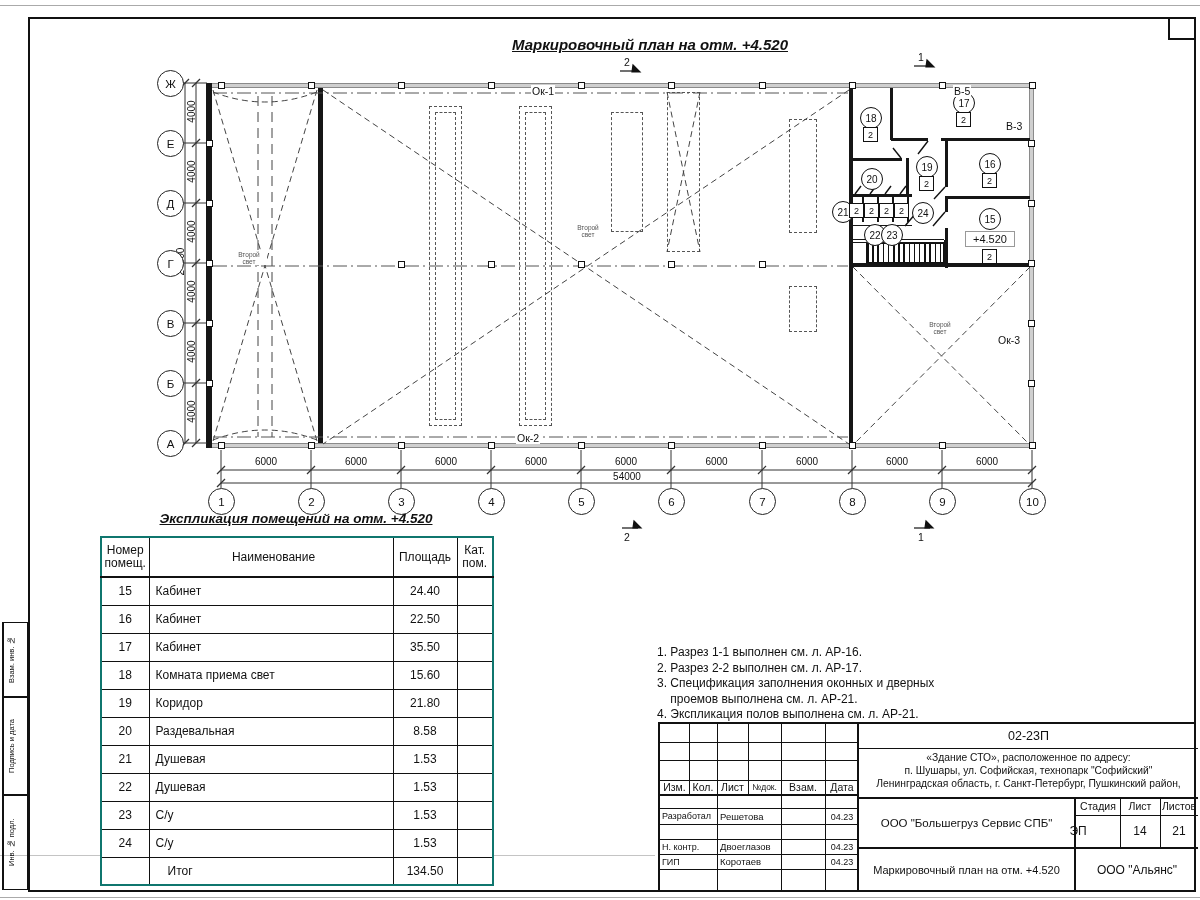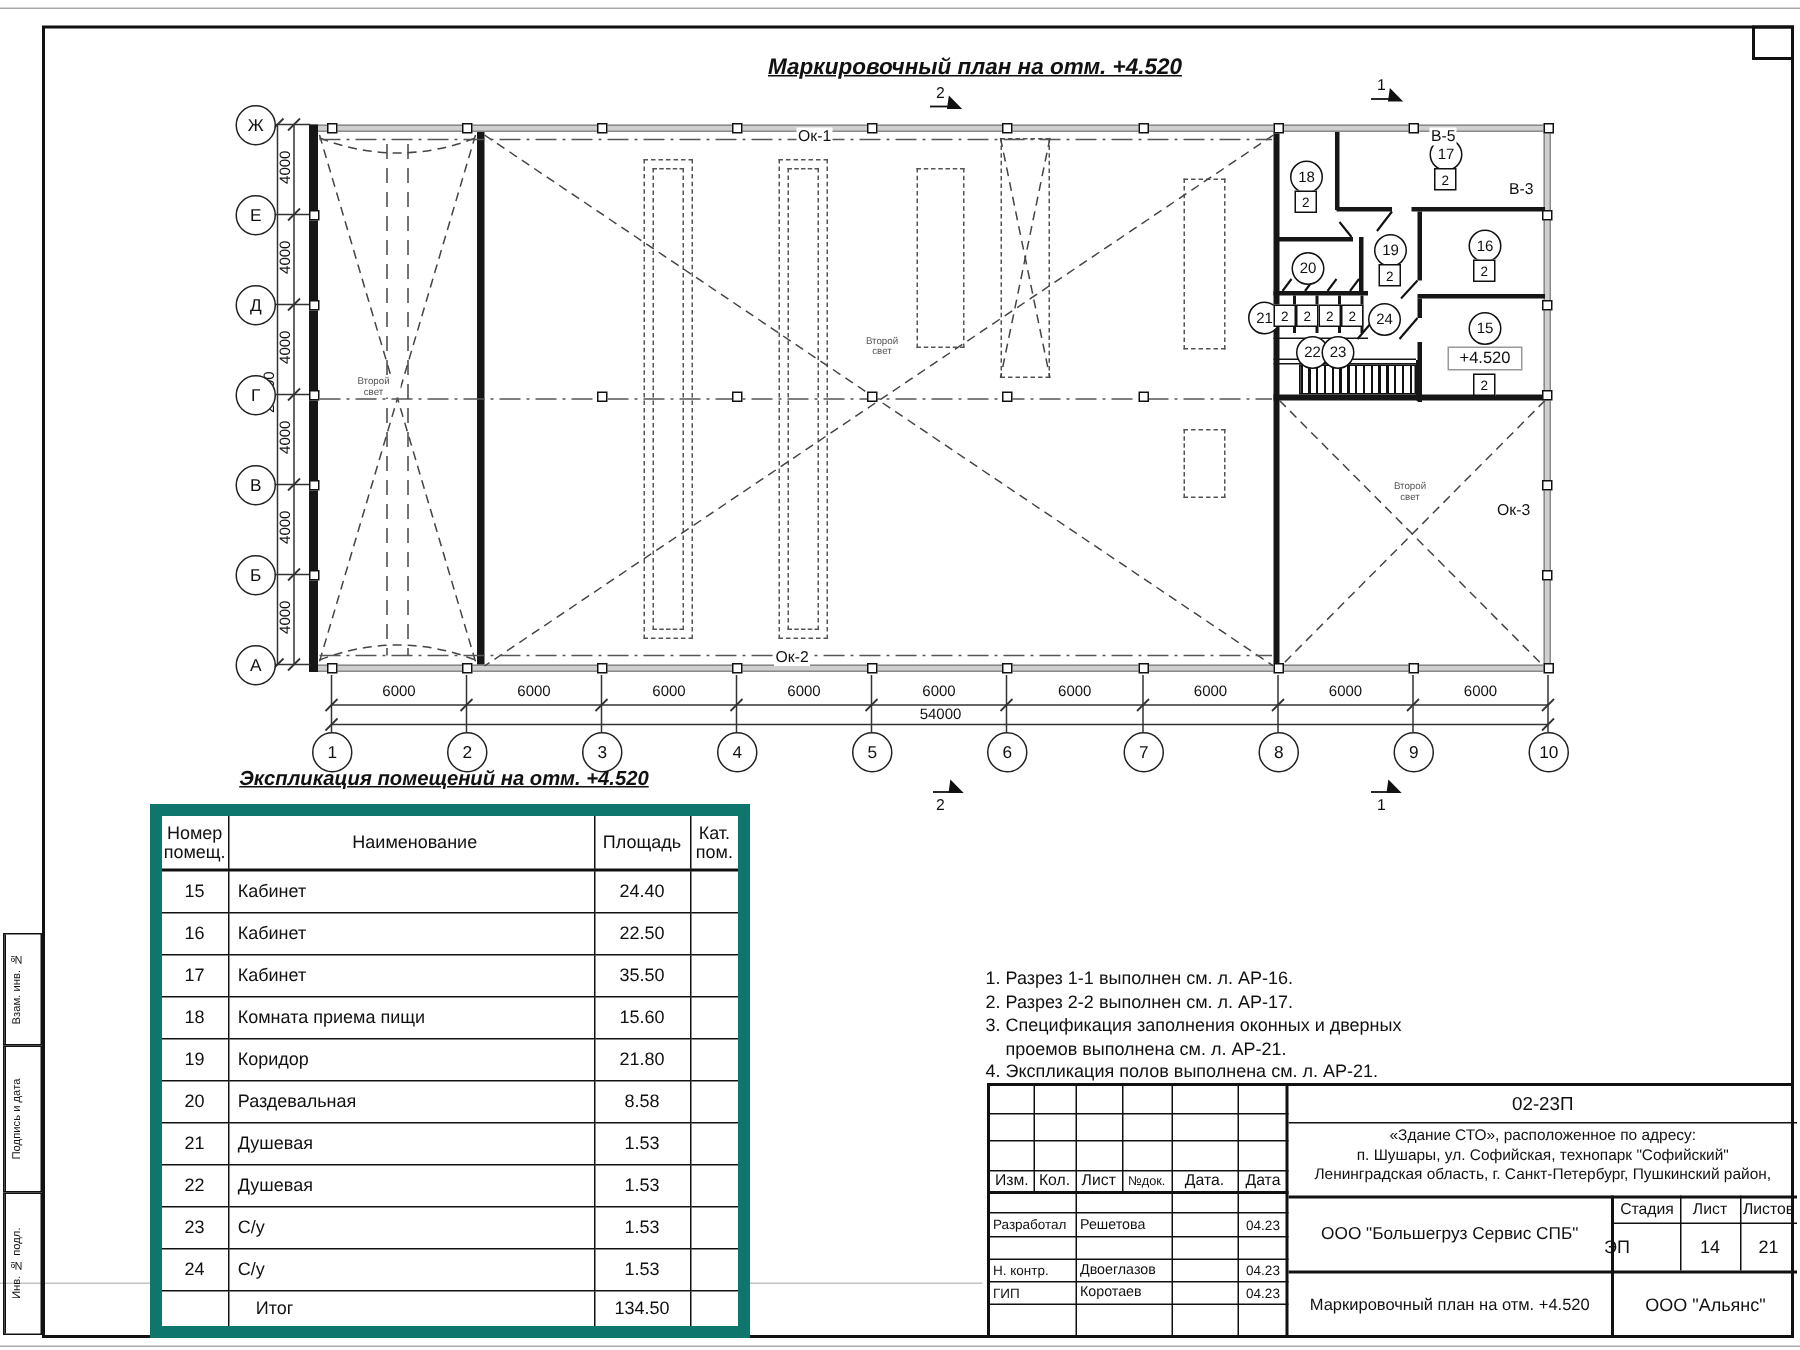--- a/index.html
+++ b/index.html
@@ -20,21 +20,21 @@
   .sl{position:absolute;width:36px;font-size:6.5px;color:#555;text-align:center;line-height:7px;background:#fff}
   .dim{position:absolute;font-size:10px;text-align:center;white-space:nowrap}
   .vdim{position:absolute;font-size:10px;text-align:center;white-space:nowrap;transform:rotate(-90deg)}
   .smk{position:absolute;font-size:10.5px}
   .titl{position:absolute;text-align:center;font-style:italic;font-weight:bold;text-decoration:underline}
   table.sched{position:absolute;left:100px;top:536px;border-collapse:collapse;table-layout:fixed;
      font-size:12px;background:#fff}
   table.sched th,table.sched td{border:1px solid #111;box-sizing:border-box;overflow:hidden}
   table.sched th{font-weight:normal;font-size:12px;height:40px;text-align:center;line-height:13px}
   table.sched td{height:28px}
-  table.sched{border:8px solid #0f766e}
+  table.sched{border:2px solid #0f766e}
   .c-num{width:48px;text-align:center}
   .c-name{width:244px;text-align:left;padding-left:6px}
   .c-area{width:64px;text-align:center}
   .c-kat{width:36px;text-align:center}
   tr.hdr{border-bottom:2px solid #111}
   .note-line{font-size:12px;line-height:15.5px;white-space:pre}
   .tb-line{position:absolute;background:#111}
   .tb-txt{position:absolute;display:flex;align-items:center;justify-content:center;text-align:center;overflow:hidden}
   .stampbox{position:absolute;left:2px;width:26px;border:1.5px solid #111;box-sizing:border-box;display:flex}
   .stampbox .lab{width:15px;border-right:1px solid #111;box-sizing:border-box;display:flex;align-items:center;justify-content:center;
@@ -342,21 +342,21 @@
           <td class="c-kat"></td>
         </tr>
         <tr>
           <td class="c-num">17</td>
           <td class="c-name">Кабинет</td>
           <td class="c-area">35.50</td>
           <td class="c-kat"></td>
         </tr>
         <tr>
           <td class="c-num">18</td>
-          <td class="c-name">Комната приема пищи</td>
+          <td class="c-name">Комната приема свет</td>
           <td class="c-area">15.60</td>
           <td class="c-kat"></td>
         </tr>
         <tr>
           <td class="c-num">19</td>
           <td class="c-name">Коридор</td>
           <td class="c-area">21.80</td>
           <td class="c-kat"></td>
         </tr>
         <tr>
@@ -428,21 +428,21 @@
     <div class="tb-line" style="left:199px;top:123px;width:339px;height:2px"></div>
     <div class="tb-line" style="left:414px;top:73px;width:2px;height:93px"></div>
     <div class="tb-line" style="left:416px;top:91px;width:122px;height:1px"></div>
     <div class="tb-line" style="left:460px;top:73px;width:1px;height:50px"></div>
     <div class="tb-line" style="left:500px;top:73px;width:1px;height:50px"></div>
 
     <div class="tb-txt" style="left:0;top:56px;width:29px;height:14px;font-size:10.5px">Изм.</div>
     <div class="tb-txt" style="left:29px;top:56px;width:28px;height:14px;font-size:10.5px">Кол.</div>
     <div class="tb-txt" style="left:57px;top:56px;width:31px;height:14px;font-size:10.5px">Лист</div>
     <div class="tb-txt" style="left:88px;top:56px;width:33px;height:14px;font-size:8.5px">№док.</div>
-    <div class="tb-txt" style="left:121px;top:56px;width:44px;height:14px;font-size:10.5px">Дата.</div>
+    <div class="tb-txt" style="left:121px;top:56px;width:44px;height:14px;font-size:10.5px">Взам.</div>
     <div class="tb-txt" style="left:165px;top:56px;width:34px;height:14px;font-size:10.5px">Дата</div>
 
     <div class="tb-txt" style="left:2px;top:84px;width:55px;height:16px;font-size:9px;justify-content:flex-start">Разработал</div>
     <div class="tb-txt" style="left:60px;top:84px;width:60px;height:16px;font-size:9.5px;justify-content:flex-start">Решетова</div>
     <div class="tb-txt" style="left:165px;top:85px;width:34px;height:15px;font-size:9px">04.23</div>
     <div class="tb-txt" style="left:2px;top:115px;width:55px;height:15px;font-size:9px;justify-content:flex-start">Н. контр.</div>
     <div class="tb-txt" style="left:60px;top:115px;width:60px;height:15px;font-size:9.5px;justify-content:flex-start">Двоеглазов</div>
     <div class="tb-txt" style="left:165px;top:116px;width:34px;height:14px;font-size:9px">04.23</div>
     <div class="tb-txt" style="left:2px;top:130px;width:55px;height:15px;font-size:9px;justify-content:flex-start">ГИП</div>
     <div class="tb-txt" style="left:60px;top:130px;width:60px;height:15px;font-size:9.5px;justify-content:flex-start">Коротаев</div>

